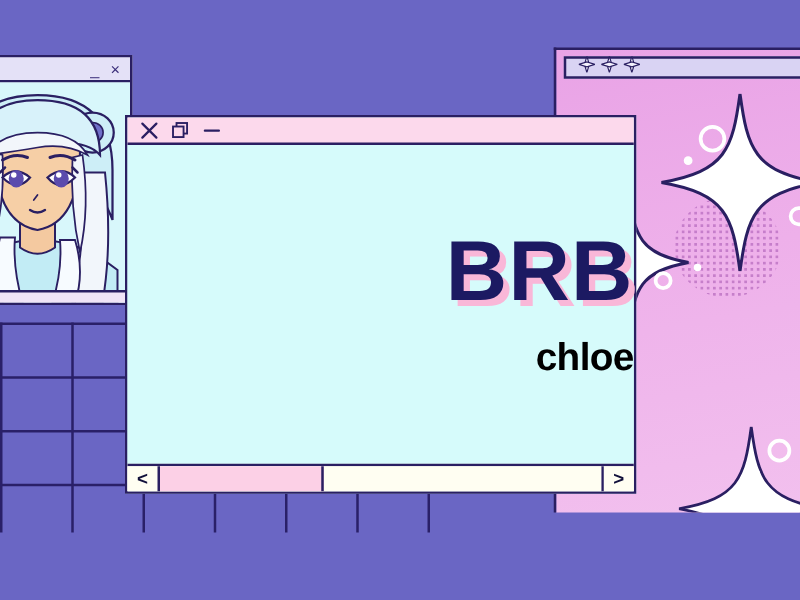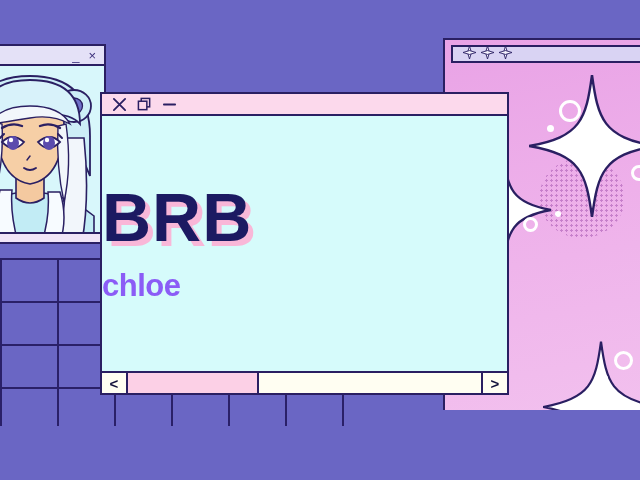--- a/index.html
+++ b/index.html
@@ -40,29 +40,29 @@
   .win-avatar .ctl{ color:#3b2f7a; font-size:13px; line-height:1; font-weight:400; }
   .avatar-canvas{ position:relative; width:100%; height:176px; overflow:hidden; background:#d8f7fb; }
   .avatar-strip{ position:absolute; left:0; right:0; bottom:0; height:10px; background:#f0e4f7; border-top:2px solid #2a1f62;}
 
   
   .win-main{ left:100px; top:92px; width:409px; height:303px; }
   .win-main .titlebar{ background:#fcd9ec; padding-left:10px; gap:10px; }
   .win-main .tb-ico{ color:#2a1f62; display:inline-flex; align-items:center; }
   .main-body{
     height:255px; background:#d6fbfb;
-    display:flex; flex-direction:column; align-items:flex-start; justify-content:center;
+    display:flex; flex-direction:column; align-items:flex-end; justify-content:center;
     gap:2px;
   }
   .brb{
     font-size:68px; font-weight:bold; letter-spacing:1px; color:#1c1a62;
     text-shadow:5px 5px 0 #f9b7d8;
     line-height:1; margin-bottom:16px;
   }
-  .sub{ font-size:31px; font-weight:bold; color:#8b5cf6; line-height:1.12; text-align:center; letter-spacing:-0.5px;}
+  .sub{ font-size:31px; font-weight:bold; color:#000000; line-height:1.12; text-align:center; letter-spacing:-0.5px;}
 
   .scrollbar{
     position:absolute; left:0; right:0; bottom:0; height:22px;
     border-top:2px solid #2a1f62; display:flex; background:#fffef2;
   }
   .sb-btn{
     width:26px; background:#fffef2; display:flex; align-items:center; justify-content:center;
     font-size:15px; font-weight:bold; color:#11103a;
   }
   .sb-btn.left{ border-right:2px solid #2a1f62; }

